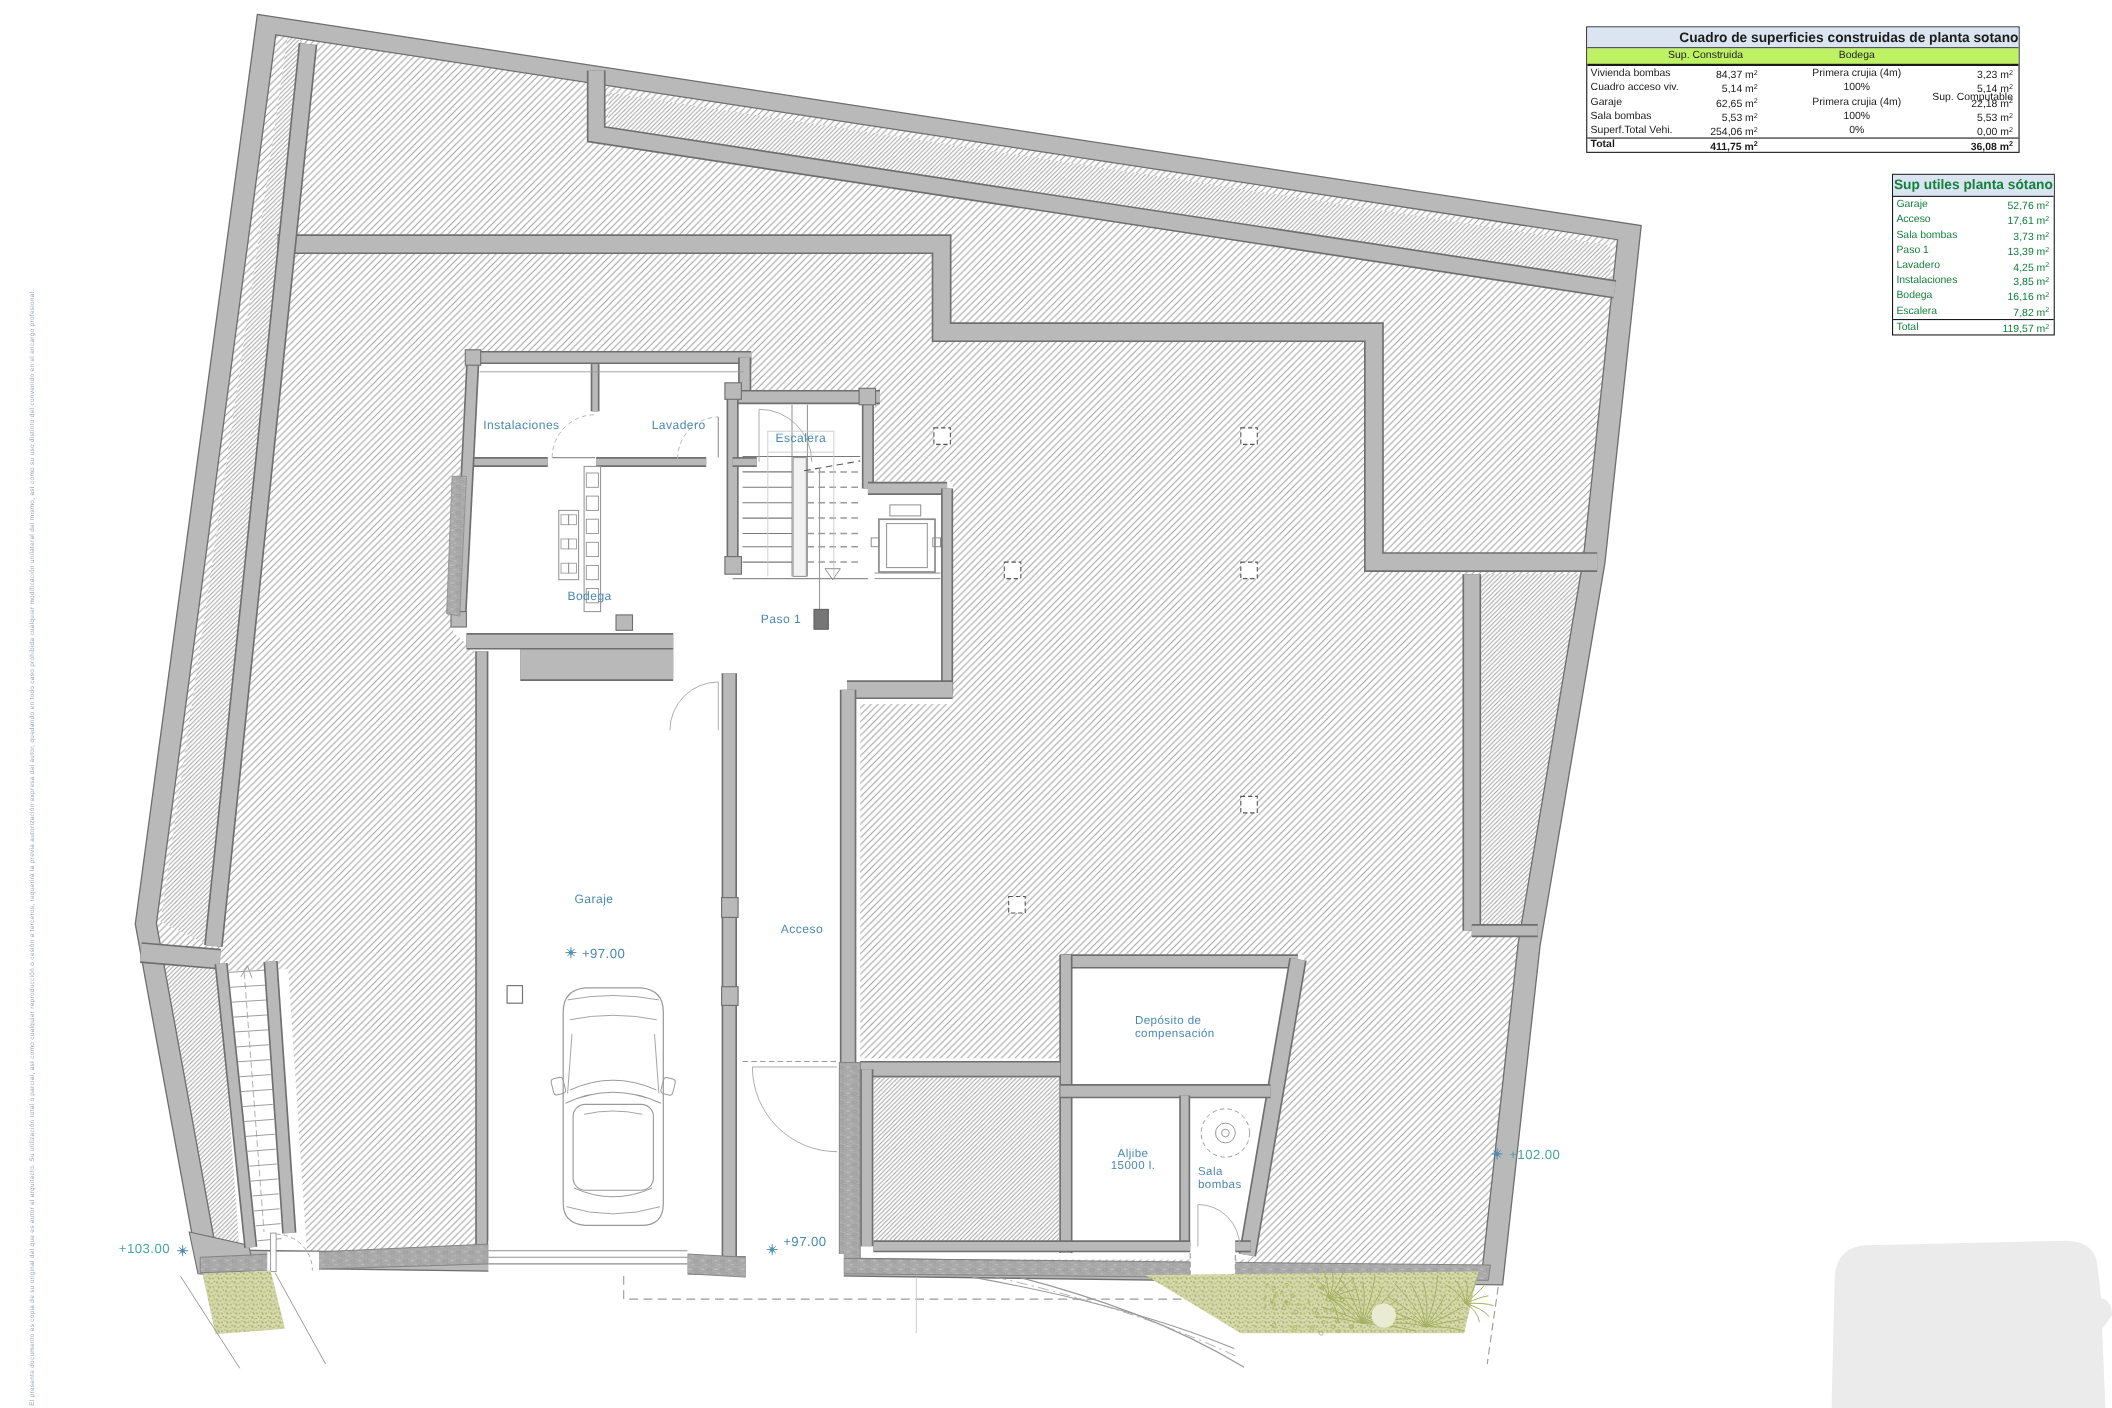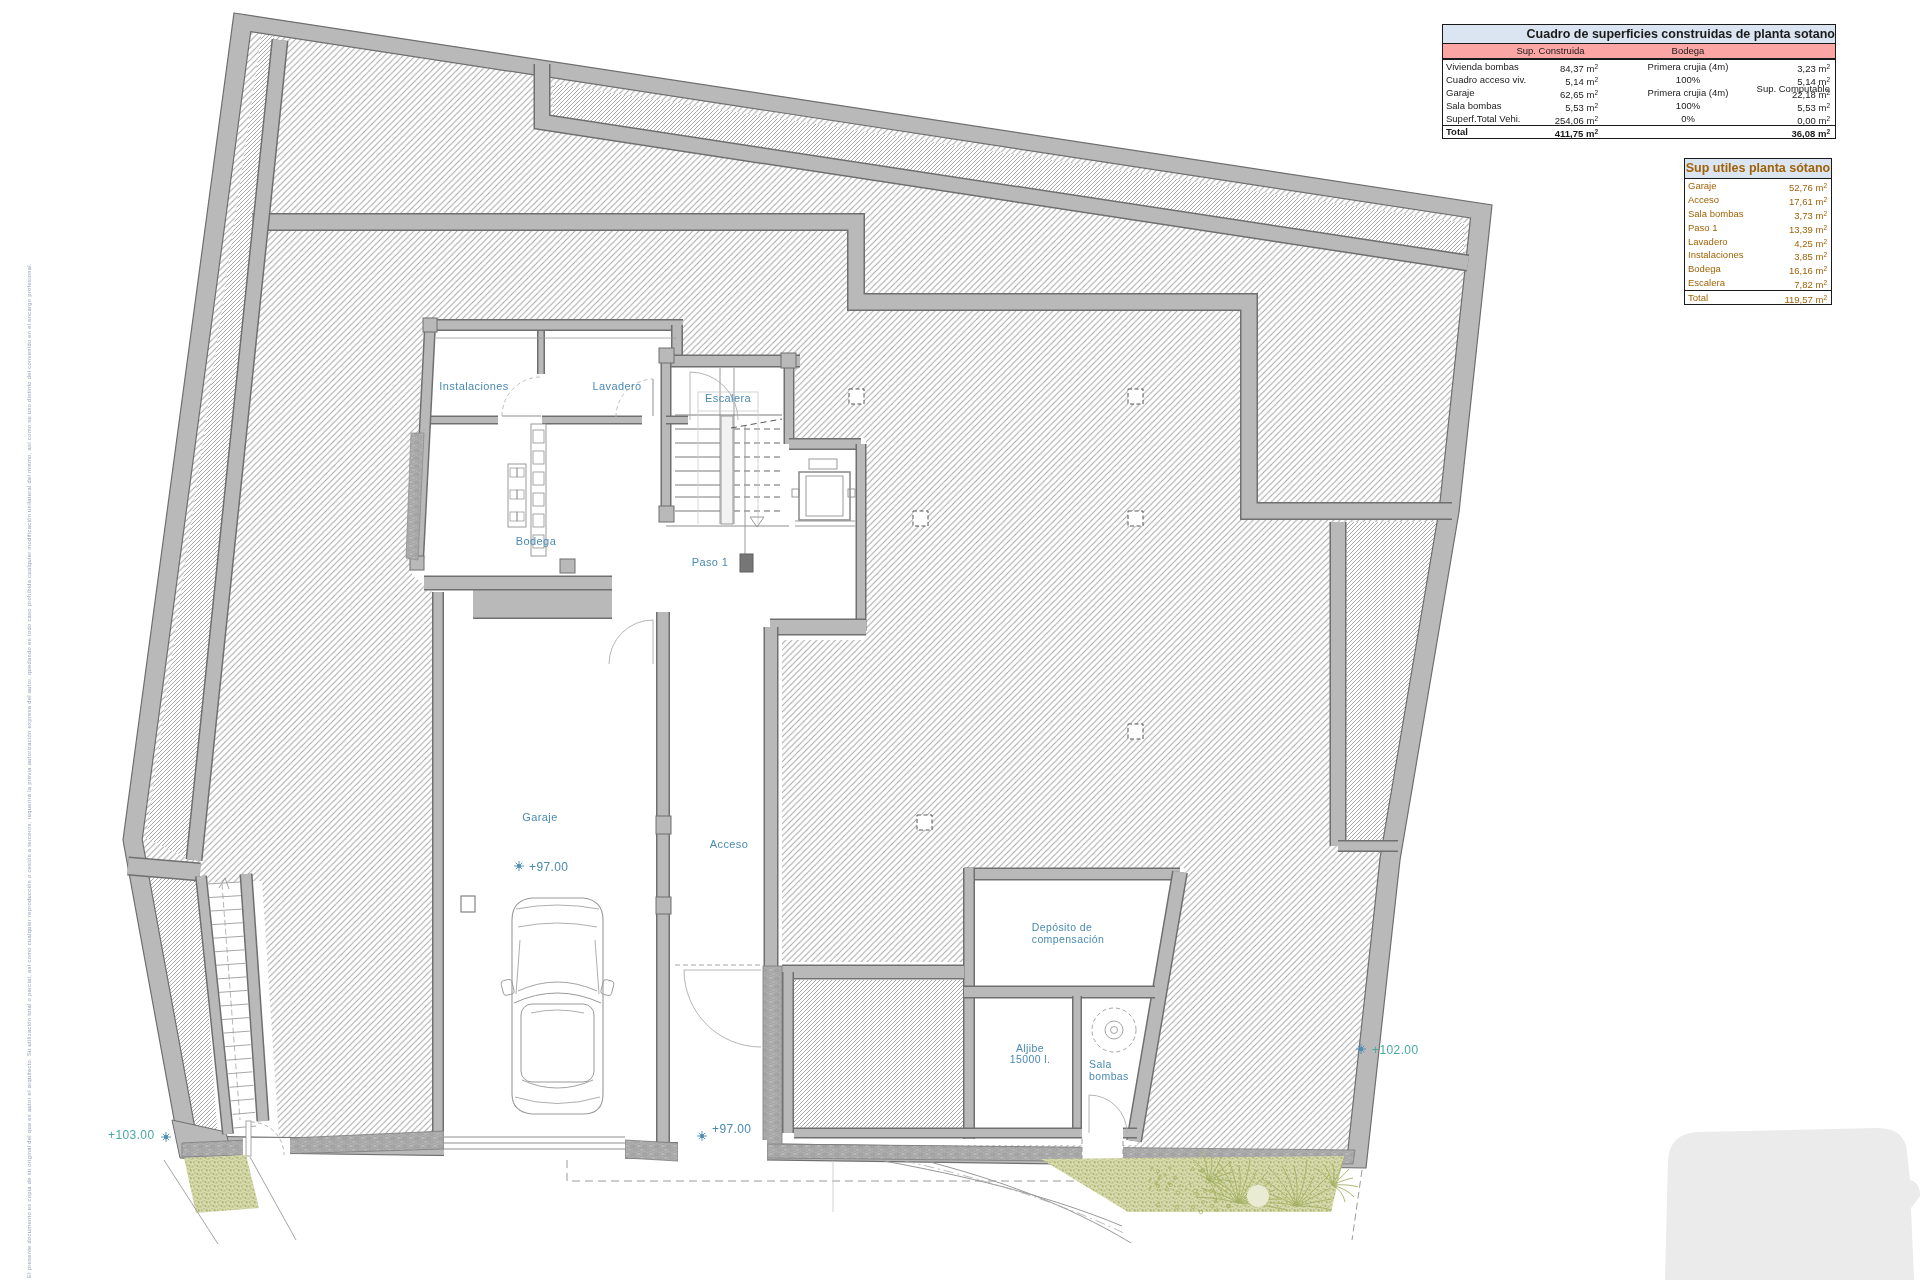--- a/index.html
+++ b/index.html
@@ -1,29 +1,29 @@
 <!DOCTYPE html>
 <html><head><meta charset="utf-8">
 <style>
 html,body{margin:0;padding:0;background:#ffffff;width:1920px;height:1280px;overflow:hidden;}
 #wrap{position:relative;width:1920px;height:1280px;font-family:"Liberation Sans",sans-serif;}
 #plan{position:absolute;left:0;top:0;}
 #t1{position:absolute;left:1442px;top:24px;width:392px;border:1.5px solid #1a1a1a;background:#fff;color:#1a1a1a;}
 .tt{background:#dbe5f1;font-weight:bold;font-size:12.5px;text-align:right;height:18px;line-height:18px;border-bottom:1px solid #1a1a1a;}
-.th{background:#fca5a5;font-size:9.5px;height:13.5px;line-height:13.5px;border-bottom:2px solid #1a1a1a;position:relative;}
+.th{background:#bef264;font-size:9.5px;height:13.5px;line-height:13.5px;border-bottom:2px solid #1a1a1a;position:relative;}
 .r1{font-size:9.5px;height:13.2px;line-height:13.2px;position:relative;}
 .c1{position:absolute;left:3px;}
 .c2{position:absolute;left:60px;width:95px;text-align:right;}
 .c2h{position:absolute;left:60px;width:95px;text-align:center;}
 .c3{position:absolute;left:185px;width:120px;text-align:center;}
 .c4{position:absolute;right:5px;width:110px;text-align:right;}
 .c4h{position:absolute;right:5px;width:110px;text-align:right;margin-top:38px;}
 .tot{border-top:1.5px solid #1a1a1a;height:12px;line-height:12px;}
 .sq{font-size:6.5px;vertical-align:3px;}
-#t2{position:absolute;left:1684px;top:158px;width:146px;border:1.5px solid #1a1a1a;background:#fff;color:#a16207;}
+#t2{position:absolute;left:1720px;top:158px;width:146px;border:1.5px solid #1a1a1a;background:#fff;color:#15803d;}
 .tt2{background:#dbe5f1;font-weight:bold;font-size:12.5px;text-align:center;height:19px;line-height:19px;border-bottom:1px solid #1a1a1a;}
 .r2{font-size:9.5px;height:13.9px;line-height:13.9px;position:relative;padding:0 3px;}
 .r2 .v{position:absolute;right:4px;}
 .tot2{border-top:1.2px solid #1a1a1a;height:13px;line-height:13px;}
 </style></head>
 <body>
 <div id="wrap">
 
 <div id="plan"><svg width="1920" height="1280" viewBox="0 0 1920 1280" xmlns="http://www.w3.org/2000/svg">
 <defs>

